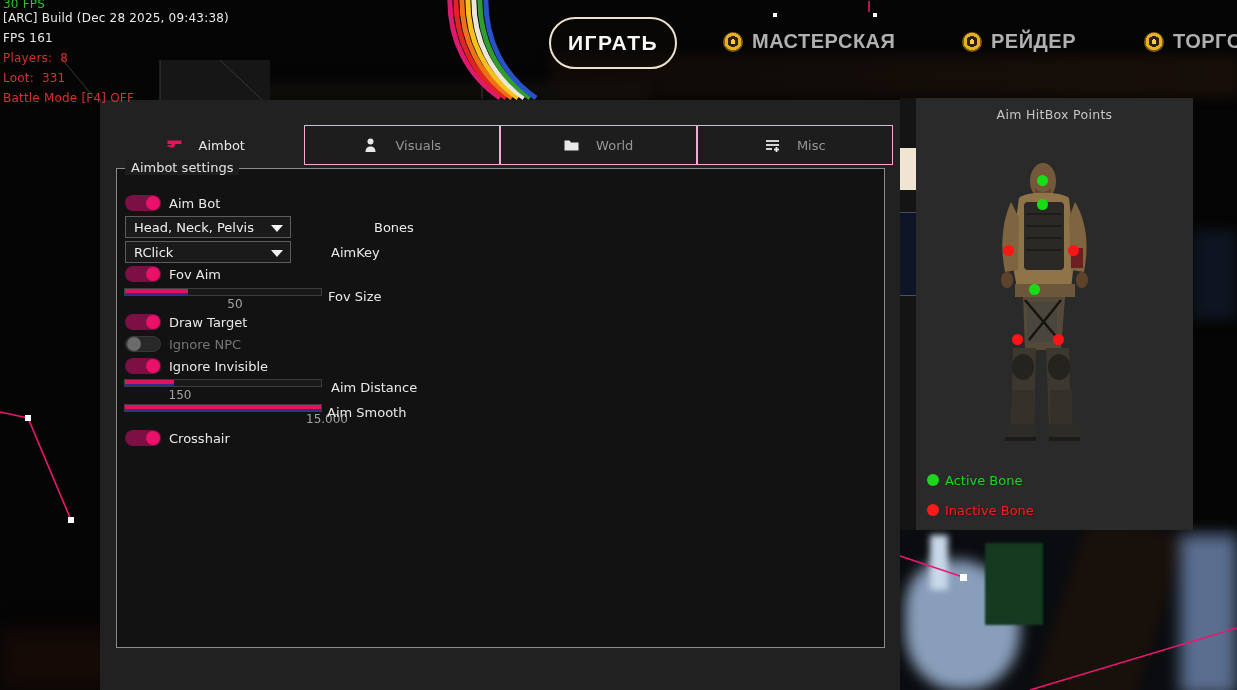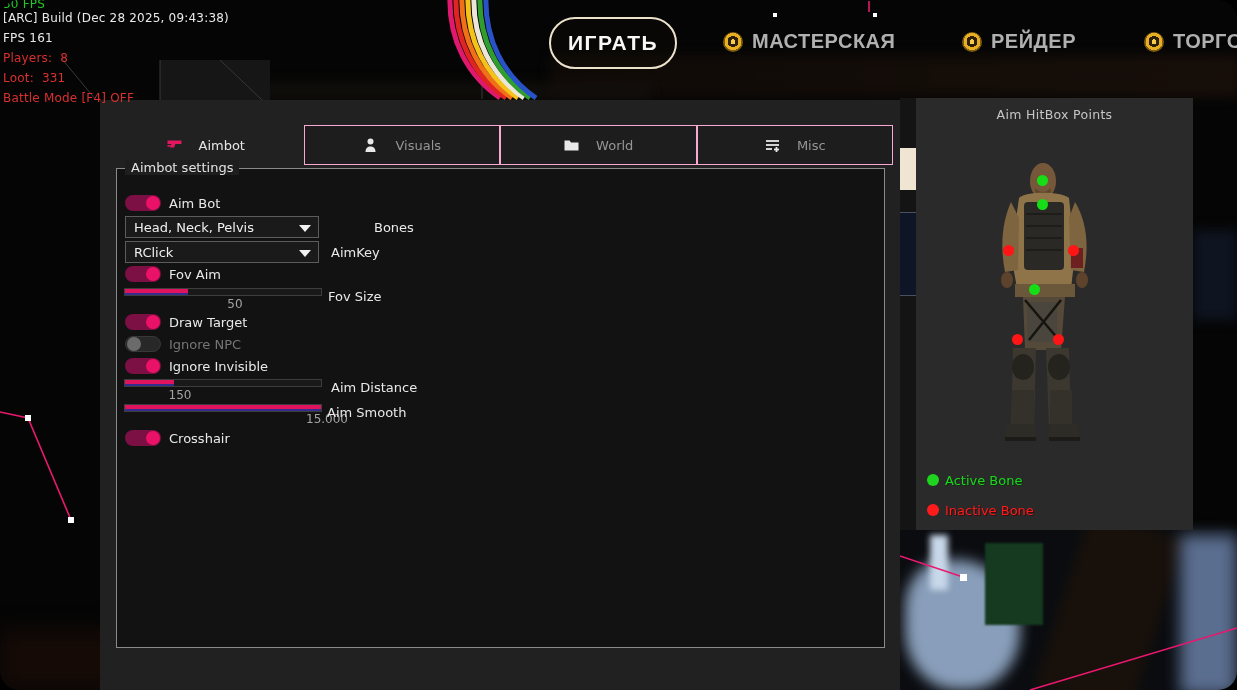--- a/index.html
+++ b/index.html
@@ -1,17 +1,17 @@
 <!DOCTYPE html>
 <html><head>
 <meta charset="utf-8">
 <style>
   html,body{margin:0;padding:0;background:#000;}
   #stage{position:relative;width:1237px;height:690px;overflow:hidden;background:#050505;
-         font-family:"DejaVu Sans",sans-serif;border-radius:19px;}
+         font-family:"DejaVu Sans",sans-serif;}
   #stage *{box-sizing:border-box;}
 
   
   .blob{position:absolute;filter:blur(6px);}
   #bg-art{position:absolute;left:0;top:0;z-index:1;}
 
   
   .hud-line{position:absolute;left:3px;font-size:12px;white-space:pre;z-index:6;letter-spacing:.2px;}
   .hud-green{color:#25c625;}
   .hud-white{color:#e9e9e9;}
@@ -43,21 +43,21 @@
 
   .row-label{position:absolute;font-size:13px;color:#e9e9e9;white-space:nowrap;}
   .row-label.muted{color:#767676;}
   .toggle{position:absolute;width:36px;height:16px;border-radius:9px;}
   .toggle .knob{position:absolute;top:1px;width:14px;height:14px;border-radius:50%;}
   .toggle.on{background:#7c0f44;}
   .toggle.on .knob{right:1px;background:#ea1168;}
   .toggle.off{background:#282828;border:1px solid #383838;}
   .toggle.off .knob{left:1px;top:0px;background:#6b6b6b;}
 
-  .select{position:absolute;width:194px;height:22px;background:#1a1a1a;border:1px solid #5c5c5c;
+  .select{position:absolute;width:166px;height:22px;background:#1a1a1a;border:1px solid #5c5c5c;
     display:flex;align-items:center;padding:0 8px;color:#f0f0f0;font-size:13px;}
   .select-arrow{position:absolute;right:7px;top:8px;width:0;height:0;
     border-left:6px solid transparent;border-right:6px solid transparent;border-top:7px solid #f2f2f2;}
 
   .slider{position:absolute;width:198px;height:8px;background:#191919;border:1px solid #3d3d3d;}
   .slider-fill{height:100%;width:0;
     background:linear-gradient(to bottom,#e0145e 0 64%,#352d8c 64% 100%);}
   .slider-value{position:absolute;font-size:12px;color:#a3a3a3;text-align:center;}
 
   

